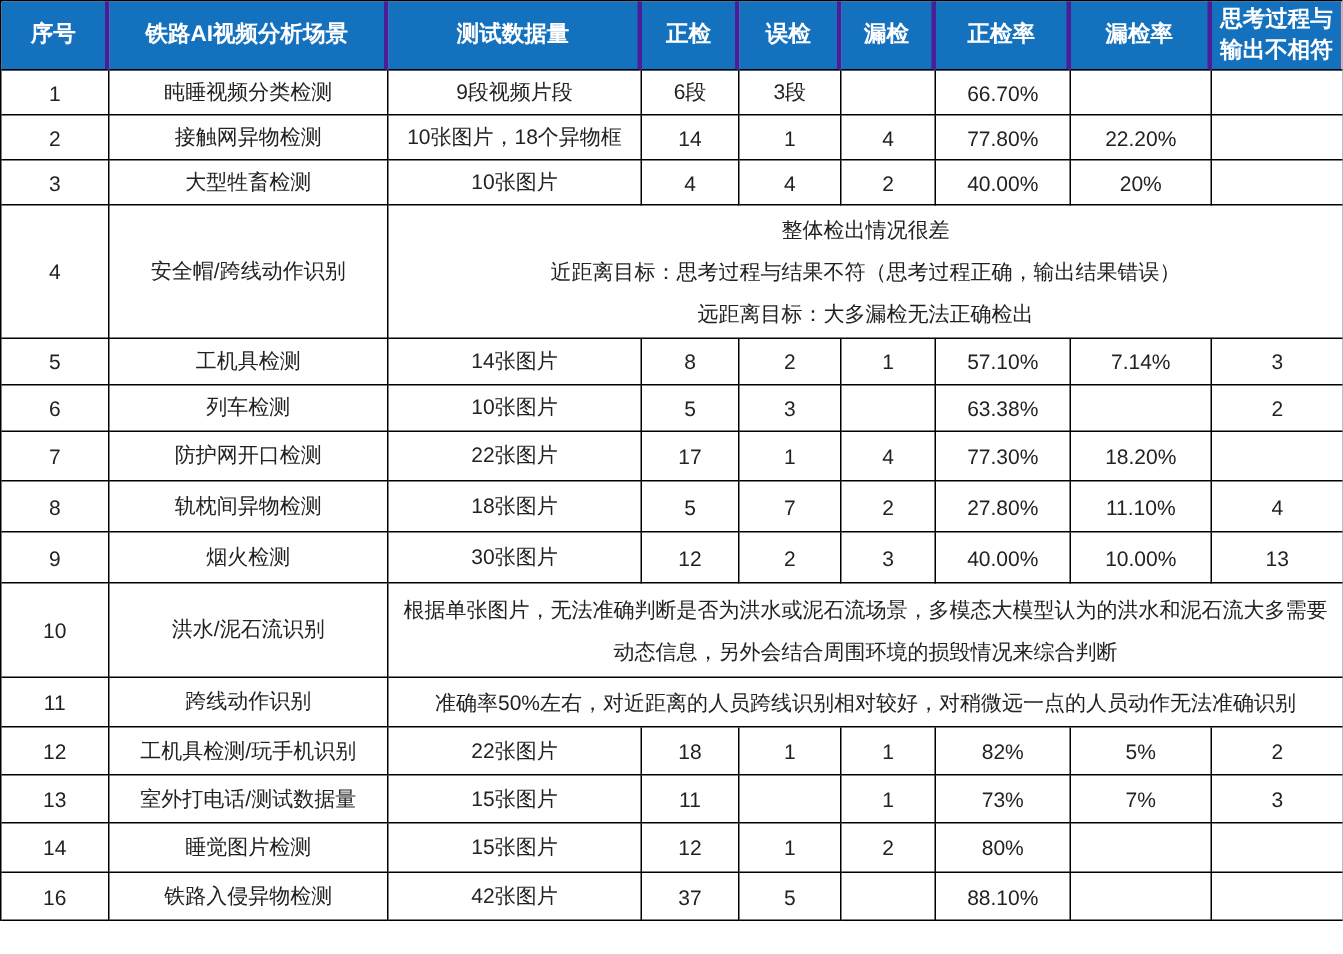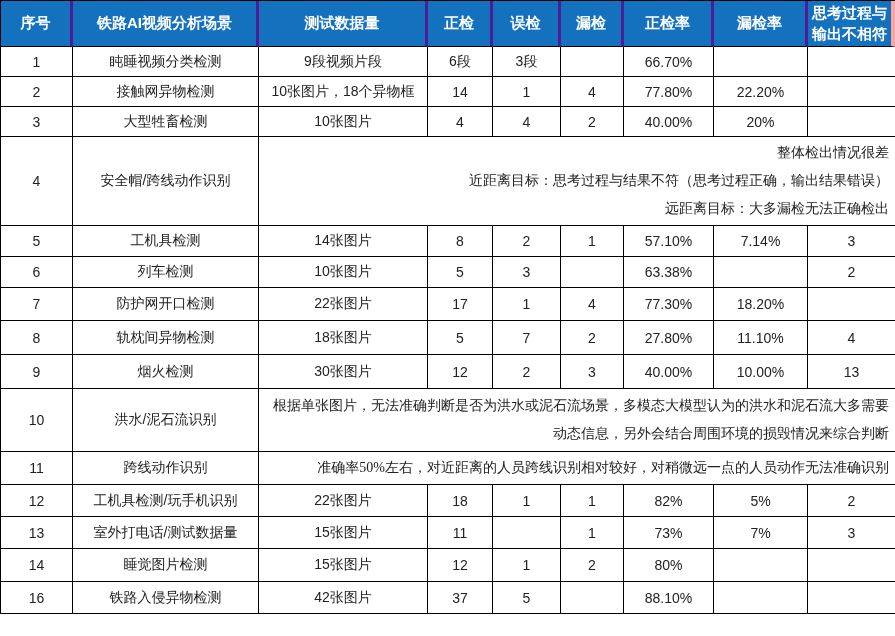--- a/index.html
+++ b/index.html
@@ -26,27 +26,26 @@
   thead th {
     background: #1471BE;
     color: #ffffff;
     font-weight: bold;
     font-size: 15px;
     line-height: 1.35;
     border-right: 3px solid #4c1d95;
     border-bottom: 1px solid #000;
     padding: 2px 3px;
   }
-  thead th:last-child { border-right: 5px solid #fca5a5; }
+  thead th:last-child { border-right: 2px solid #fca5a5; }
   td.note {
-    text-align: right;
+    text-align: center;
     padding: 2px 6px;
     white-space: pre-line;
     line-height: 28px;
-    font-family: Liberation Serif, serif;
   }
 </style>
 </head>
 <body>
 
 <table>
   <colgroup>
     <col style="width:72px">
       <col style="width:186px">
       <col style="width:169px">

